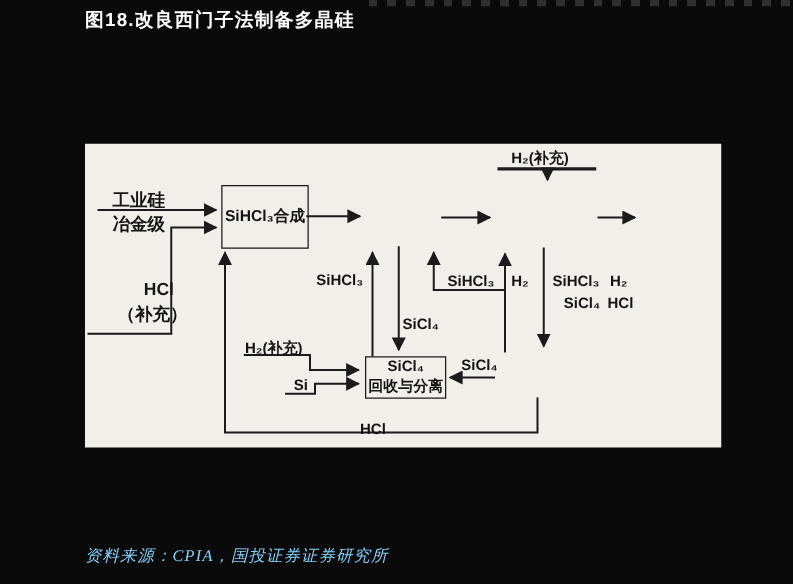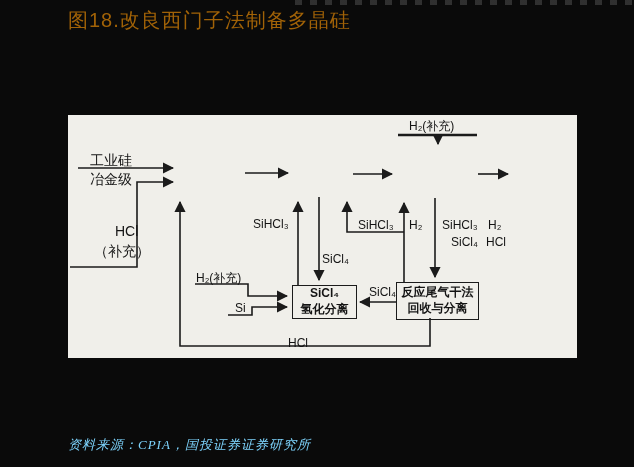--- a/index.html
+++ b/index.html
@@ -8,21 +8,21 @@
     background:#0a0a0a;
     font-family:"Liberation Sans",sans-serif;
   }
   
   .clip-strip{
     position:absolute;left:295px;top:0;width:339px;height:5px;opacity:.5;
     background:repeating-linear-gradient(90deg,#555 0 7px,transparent 7px 15px);
   }
   .fig-title{
     position:absolute;left:68px;top:7px;
-    color:#a16207;font-size:20px;font-weight:normal;letter-spacing:1px;
+    color:#ffffff;font-size:15px;font-weight:bold;letter-spacing:1px;
     white-space:nowrap;
   }
   .source-note{
     position:absolute;left:68px;top:436px;
     color:#7dd3fc;font-size:13px;font-style:italic;letter-spacing:1px;
     font-family:"Liberation Serif",serif;white-space:nowrap;
   }
   
   .panel{
     position:absolute;left:68px;top:115px;width:509px;height:243px;
@@ -30,21 +30,21 @@
   }
   .panel svg{position:absolute;left:0;top:0;}
   .box{
     position:absolute;border:1.6px solid #1b1b1b;
     display:flex;flex-direction:column;align-items:center;justify-content:center;
     text-align:center;font-weight:bold;font-size:12.5px;line-height:1.25;
     white-space:nowrap;
   }
   .box.small{font-size:12px;line-height:1.3;}
   .lbl{
-    position:absolute;font-size:12px;font-weight:normal;white-space:nowrap;color:#141414;
+    position:absolute;font-size:12px;font-weight:bold;white-space:nowrap;color:#141414;
   }
   .lbl.big{font-size:14px;}
 </style>
 </head>
 <body>
 
 <div class="clip-strip"></div>
 
 <div class="fig-title">图18.改良西门子法制备多晶硅</div>
 
@@ -84,26 +84,25 @@
       <path d="M328,187 H292" marker-end="url(#arr)"></path>
 
       <path d="M127,169 H180 V181 H219" marker-end="url(#arr)"></path>
 
       <path d="M160,200 H184 V192 H219" marker-end="url(#arr)"></path>
 
       <path d="M362,203 V231 H112 V87" marker-end="url(#arr)"></path>
     </g>
   </svg>
 
+  <div class="box" style="left:109px;top:33px;width:68px;height:49px">
+    <span>SiHCl₃合成</span>
+  </div>
   <div class="box small" style="left:224px;top:170px;width:63px;height:32px">
     <span>SiCl₄</span>
-    <span>氢化分离</span>
-  </div>
-  <div class="box small" style="left:328px;top:167px;width:81px;height:36px">
-    <span>反应尾气干法</span>
     <span>回收与分离</span>
   </div>
 
   <div class="lbl big" style="left:22px;top:37px">工业硅</div>
   <div class="lbl big" style="left:22px;top:56px">冶金级</div>
   <div class="lbl big" style="left:47px;top:108px">HCl</div>
   <div class="lbl big" style="left:26px;top:128px">（补充）</div>
   <div class="lbl" style="left:341px;top:3px">H₂(补充)</div>
   <div class="lbl" style="left:185px;top:102px">SiHCl₃</div>
   <div class="lbl" style="left:254px;top:137px">SiCl₄</div>

